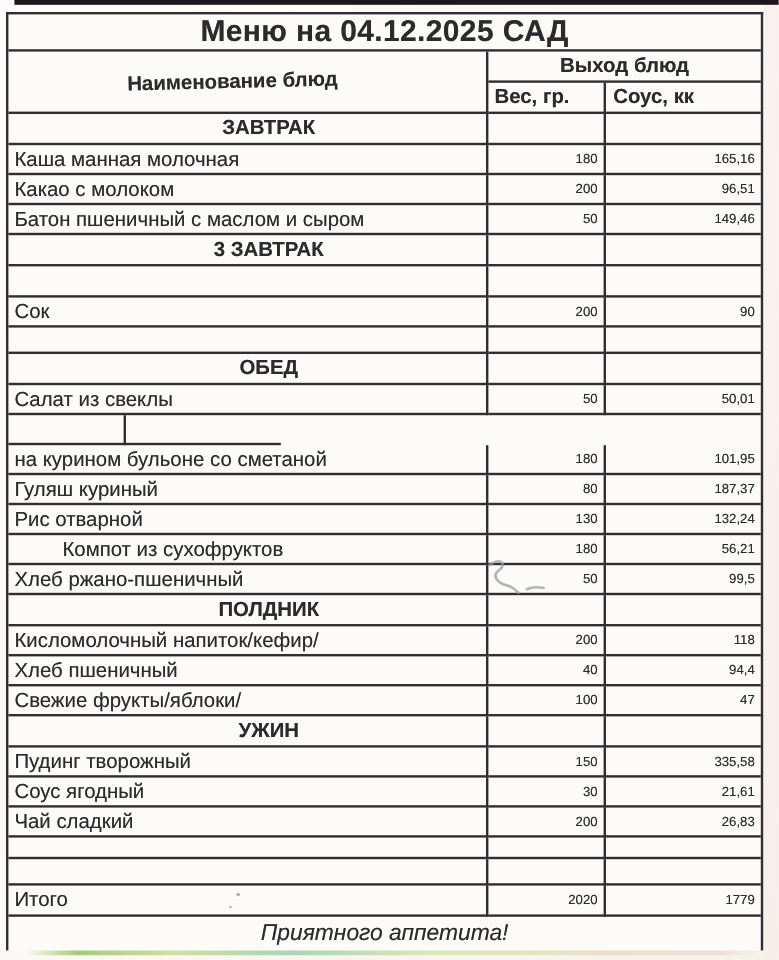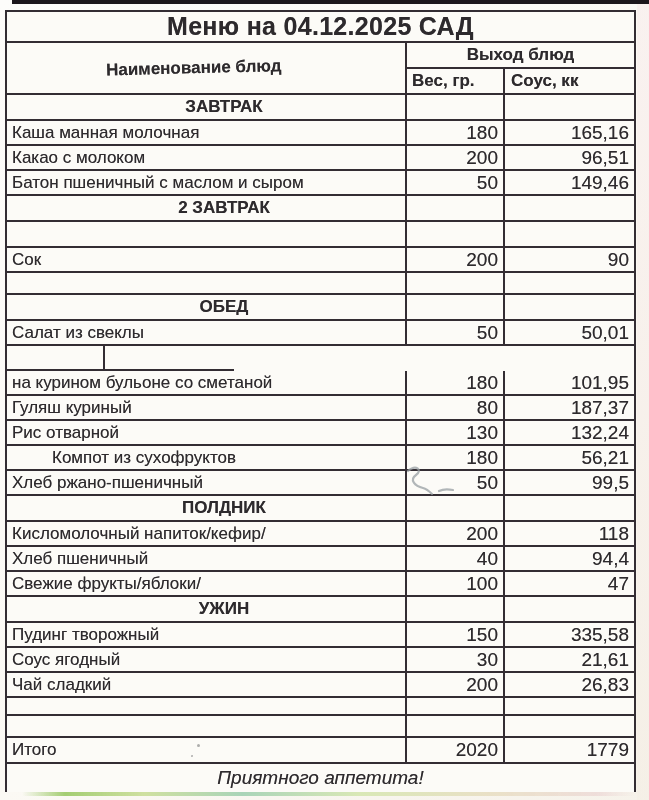--- a/index.html
+++ b/index.html
@@ -27,21 +27,21 @@
     position:absolute;left:5px;top:10px;width:631px;box-sizing:border-box;
     border:2px solid var(--bc);border-bottom:none;
     background:#fcfbf7;color:var(--txt);
     text-shadow:0 0 .5px rgba(45,42,45,.55);
   }
   .row{display:flex;}
   .cell{box-sizing:border-box;border-bottom:2px solid var(--bc);display:flex;align-items:center;overflow:hidden;white-space:nowrap;}
   .c-name{width:400px;border-right:2px solid var(--bc);}
   .c-weight{width:98px;border-right:2px solid var(--bc);}
   .c-cal{width:129px;}
-  .num{justify-content:flex-end;padding-right:5px;font-size:19px;}
+  .num{justify-content:flex-end;padding-right:5px;font-size:11px;}
   .title-row{
     height:31px;box-sizing:border-box;border-bottom:2px solid var(--bc);
     display:flex;align-items:center;justify-content:center;
     font-size:25px;font-weight:bold;letter-spacing:.3px;
   }
   .header{display:flex;}
   .h-name{
     width:400px;height:52px;box-sizing:border-box;
     border-right:2px solid var(--bc);border-bottom:2px solid var(--bc);
     display:flex;align-items:center;justify-content:center;
@@ -119,21 +119,21 @@
           <div class="cell c-weight num" style="height: 25px;">200</div>
           <div class="cell c-cal num" style="height: 25px;">96,51</div>
         </div>
         <div class="row dish">
           <div class="cell c-name" style="height: 25px;">Батон пшеничный с маслом и сыром</div>
           <div class="cell c-weight num" style="height: 25px;">50</div>
           <div class="cell c-cal num" style="height: 25px;">149,46</div>
         </div>
         <div class="row section">
           <div class="cell c-name" style="height: 26px;">
-            <span>2 ЗАВТРАК</span>
+            <span>3 ЗАВТРАК</span>
           </div>
           <div class="cell c-weight num" style="height: 26px;"></div>
           <div class="cell c-cal num" style="height: 26px;"></div>
         </div>
         <div class="row empty">
           <div class="cell c-name" style="height: 26px;"></div>
           <div class="cell c-weight num" style="height: 26px;"></div>
           <div class="cell c-cal num" style="height: 26px;"></div>
         </div>
         <div class="row dish">

